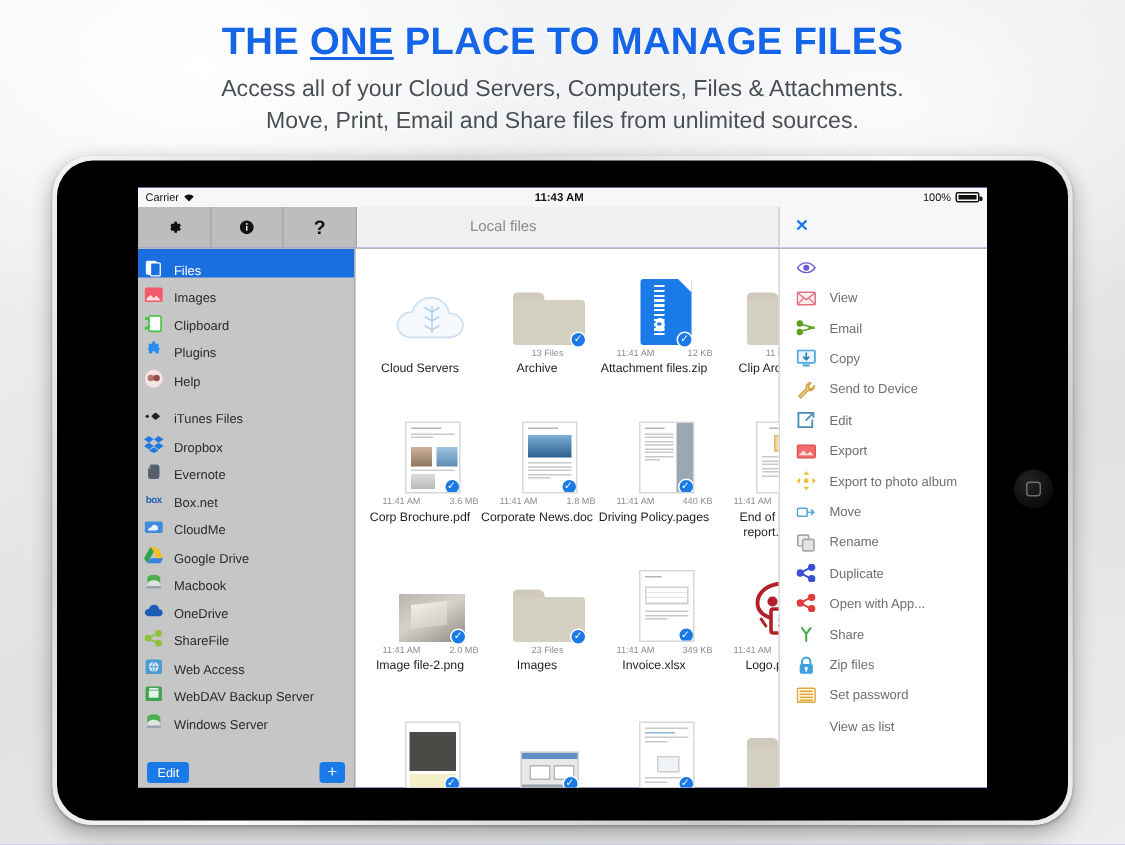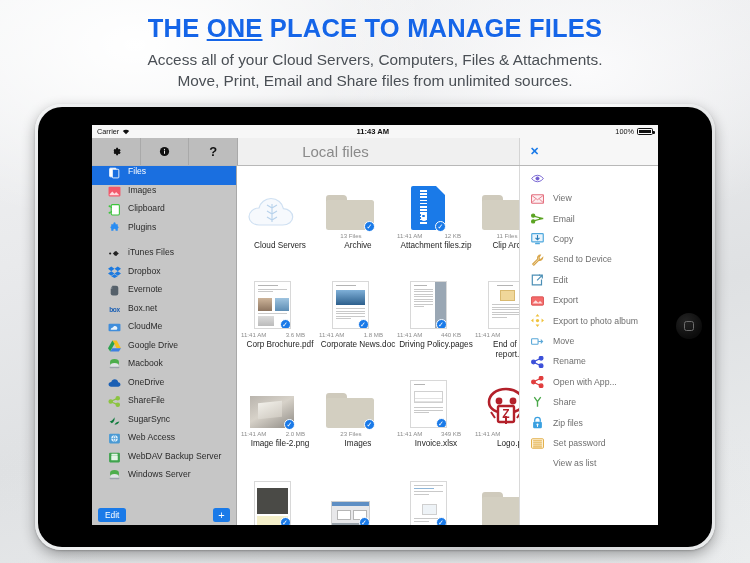--- a/index.html
+++ b/index.html
@@ -66,45 +66,45 @@
   .batt{width:16px;height:7px;border:1px solid #111;border-radius:1.6px;position:relative;box-sizing:border-box;}
   .batt i{position:absolute;left:1px;top:1px;bottom:1px;right:1px;background:#111;display:block;}
   .batt:after{content:"";position:absolute;right:-3px;top:2px;width:1.6px;height:3px;background:#111;border-radius:0 1px 1px 0;}
 
   
   .toolbar{display:flex;height:27px;border-bottom:1px solid #b8b8b8;}
   .tb-left{width:145px;background:#bdbdbd;display:flex;border-right:1px solid #a9a9a9;}
   .tb-btn{flex:1;display:flex;align-items:center;justify-content:center;color:#111;}
   .tb-btn + .tb-btn{border-left:1px solid #a9a9a9;}
   .tb-mid{flex:1;background:#f0f0f0;display:flex;align-items:center;justify-content:center;
-          font-size:15px;color:#8a8a8a;padding-right:86px;box-sizing:border-box;}
+          font-size:10px;color:#8a8a8a;padding-right:86px;box-sizing:border-box;}
   .tb-right{width:139px;background:#f7f7f7;border-left:1px solid #d4d4d4;display:flex;align-items:center;padding-left:10px;box-sizing:border-box;}
   .xmark{color:#1a7ae8;font-size:11px;font-weight:bold;line-height:1;}
 
   
   .body{display:flex;height:360px;}
 
   
   .sidebar{width:145px;background:#c6c6c6;position:relative;box-sizing:border-box;
            border-right:1px solid #a9a9a9;display:flex;flex-direction:column;}
   .sb-list{flex:1;overflow:hidden;}
-  .sb-item{height:18.5px;display:flex;align-items:flex-start;padding-left:16px;gap:7px;box-sizing:border-box;}
+  .sb-item{height:18.5px;display:flex;align-items:flex-end;padding-left:4px;gap:7px;box-sizing:border-box;}
   .sb-item.sel{background:#1a6fe0;}
   .sb-item.sel .sb-label{color:#fff;}
   .sb-label{font-size:8.6px;color:#2a2a2a;white-space:nowrap;}
   .sb-ico{width:13px;height:13px;flex:0 0 13px;display:flex;align-items:center;justify-content:center;}
   .sb-gap{height:7px;}
   .sb-bottom{height:22px;background:#c6c6c6;display:flex;align-items:center;justify-content:space-between;padding:0 6px;box-sizing:border-box;}
   .btn-blue{background:#1a7ae8;color:#fff;font-size:8.4px;border-radius:2.5px;padding:2.5px 7px;line-height:1;}
   .btn-plus{background:#1a7ae8;color:#fff;font-size:11px;border-radius:2.5px;width:17px;height:14px;display:flex;align-items:center;justify-content:center;line-height:1;}
 
   
   .files{flex:1;background:#fff;position:relative;overflow:hidden;}
   .grid{display:grid;grid-template-columns:repeat(4,1fr);padding:6px 4px 0 4px;}
-  .cell{display:flex;flex-direction:column;align-items:flex-start;height:99px;box-sizing:border-box;padding-top:4px;}
+  .cell{display:flex;flex-direction:column;align-items:flex-end;height:99px;box-sizing:border-box;padding-top:4px;}
   .thumbwrap{position:relative;height:54px;display:flex;align-items:flex-end;justify-content:center;width:62px;}
   .meta{display:flex;justify-content:space-between;width:64px;font-size:6.1px;color:#8d8d8d;margin-top:2px;height:8px;}
   .meta.center{justify-content:center;}
   .fname{font-size:8.2px;color:#1e1e1e;text-align:center;line-height:9.5px;margin-top:1px;width:78px;}
   .check{
     position:absolute;right:-1px;bottom:-2px;width:11px;height:11px;border-radius:50%;
     background:#1a7ae8;border:1.4px solid #fff;display:flex;align-items:center;justify-content:center;
     color:#fff;font-size:7px;line-height:1;box-sizing:border-box;
   }
   .folder{width:48px;height:35px;position:relative;}
@@ -231,20 +231,30 @@
 
         <div class="sb-item">
           <span class="sb-ico">
             <svg width="13" height="13" viewBox="0 0 24 24" fill="#2a8df2">
                 <path d="M10 2a2.4 2.4 0 0 1 4 0v2h4v4a2.4 2.4 0 0 1 0 4v4h-4v-2a2.4 2.4 0 0 0-4 0v2H6v-4a2.4 2.4 0 0 1 0-4V4h4z"></path>
               </svg>
           </span>
           <span class="sb-label">Plugins</span>
         </div>
 
+        <div class="sb-item">
+          <span class="sb-ico">
+            <svg width="13" height="13" viewBox="0 0 24 24">
+                <circle cx="12" cy="12" r="11" fill="#f6e4e2"></circle>
+                <circle cx="8.5" cy="11" r="4" fill="#b5736b"></circle>
+                <circle cx="15.5" cy="11" r="4" fill="#8d4f49"></circle>
+              </svg>
+          </span>
+          <span class="sb-label">Help</span>
+        </div>
 
         <div class="sb-gap"></div>
 
         <div class="sb-item">
           <span class="sb-ico">
             <svg width="13" height="13" viewBox="0 0 24 24" fill="#222">
                 <path d="M3 12h12M15 8l5 4-5 4z"></path>
                 <circle cx="4" cy="12" r="2"></circle>
                 <path d="M9 12l4-4h3v8h-3z"></path>
               </svg>
@@ -325,28 +335,20 @@
             <svg width="13" height="13" viewBox="0 0 24 24" stroke="#8bc43f" stroke-width="2.4" fill="none">
                 <circle cx="18" cy="6" r="3" fill="#8bc43f"></circle>
                 <circle cx="18" cy="18" r="3" fill="#8bc43f"></circle>
                 <circle cx="5" cy="12" r="3" fill="#8bc43f"></circle>
                 <path d="M7.6 10.6 15.4 7M7.6 13.4l7.8 3.6"></path>
               </svg>
           </span>
           <span class="sb-label">ShareFile</span>
         </div>
 
-        <div class="sb-item">
-          <span class="sb-ico">
-            <svg width="13" height="13" viewBox="0 0 24 24" fill="#0e7a3c">
-                <path d="M3 14c4-1 7-4 9-8 1 5-1 9-5 11zM12 20c2-4 6-6 9-6-2 4-5 6-9 6z"></path>
-              </svg>
-          </span>
-          <span class="sb-label">SugarSync</span>
-        </div>
 
         <div class="sb-item">
           <span class="sb-ico">
             <svg width="13" height="13" viewBox="0 0 24 24">
                 <rect x="2" y="3" width="20" height="18" rx="2" fill="#4a9ad4"></rect>
                 <circle cx="12" cy="12" r="6" fill="#dff0fb"></circle>
                 <path d="M6 12h12M12 6c3 3.5 3 8.5 0 12M12 6c-3 3.5-3 8.5 0 12" stroke="#4a9ad4" stroke-width="1.2" fill="none"></path>
               </svg>
           </span>
           <span class="sb-label">Web Access</span>
@@ -749,20 +751,29 @@
       <div class="act">
         <span class="act-ico">
           <svg width="13" height="11" viewBox="0 0 18 13" fill="none" stroke="#5aa8d8" stroke-width="1.5">
               <rect x=".8" y="2.8" width="9" height="7.4" rx="1"></rect>
               <path d="M10 6.5h6M13.5 4l2.5 2.5-2.5 2.5"></path>
             </svg>
         </span>
         <span class="act-label">Rename</span>
       </div>
 
+      <div class="act">
+        <span class="act-ico">
+          <svg width="13" height="12" viewBox="0 0 16 15" fill="none" stroke="#a8a8a8" stroke-width="1.4">
+              <rect x="1" y="1" width="9" height="9" rx="1" fill="#f0f0f0"></rect>
+              <rect x="5" y="4.5" width="9.5" height="9.5" rx="1" fill="#e2e2e2"></rect>
+            </svg>
+        </span>
+        <span class="act-label">Duplicate</span>
+      </div>
 
       <div class="act">
         <span class="act-ico">
           <svg width="13" height="12" viewBox="0 0 16 15" stroke="#3b4fd8" stroke-width="1.6" fill="none">
               <circle cx="12.5" cy="2.8" r="2.3" fill="#3b4fd8"></circle>
               <circle cx="12.5" cy="12.2" r="2.3" fill="#3b4fd8"></circle>
               <circle cx="3" cy="7.5" r="2.3" fill="#3b4fd8"></circle>
               <path d="M5 6.3 10.4 3.7M5 8.7l5.4 2.6"></path>
             </svg>
         </span>

